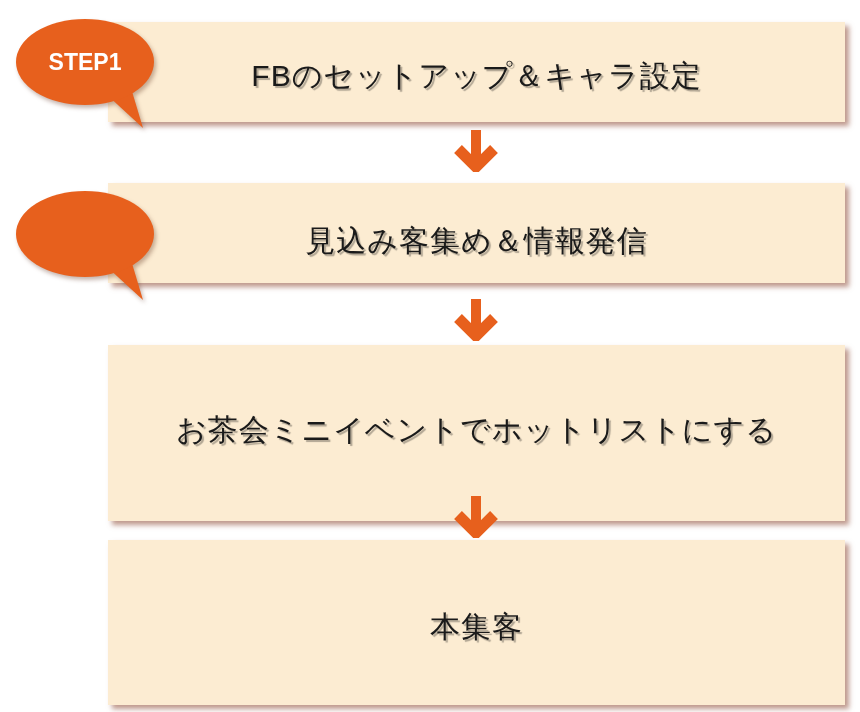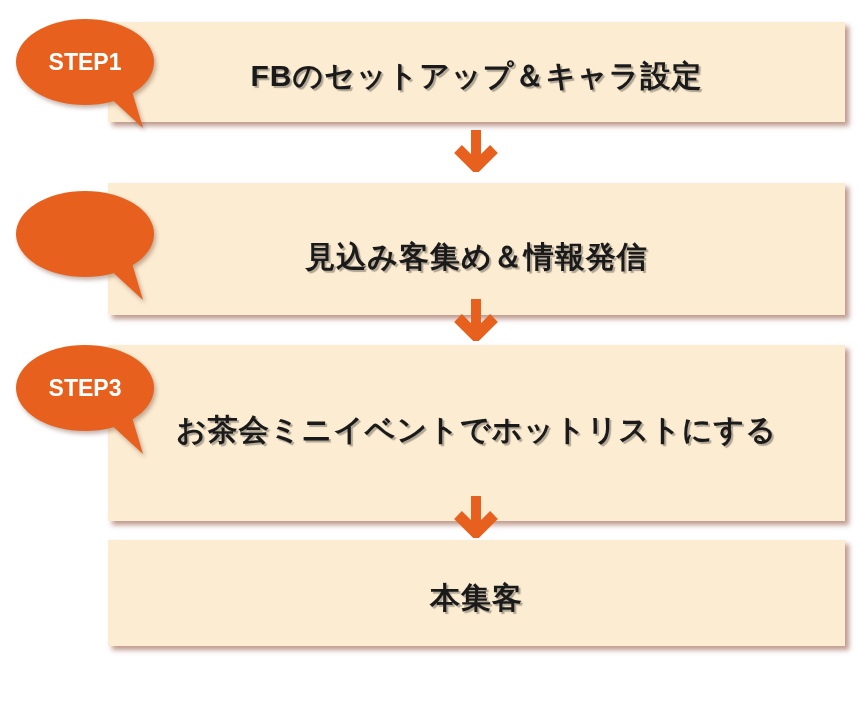--- a/index.html
+++ b/index.html
@@ -23,27 +23,27 @@
     width: 737px;
     background: var(--box-fill, #fcecd2);
     box-shadow: 4px 4px 5px var(--box-shadow, rgba(139,69,47,0.55));
     display: flex;
     align-items: center;
     justify-content: center;
     box-sizing: border-box;
     padding-bottom: 16px;
   }
   .box-1 { top: 22px;  height: 100px; padding-bottom: 12px; }
-  .box-2 { top: 183px; height: 132px; padding-bottom: 4px;  }
+  .box-2 { top: 183px; height: 100px; padding-bottom: 4px;  }
   .box-3 { top: 345px; height: 176px; padding-bottom: 26px; }
-  .box-4 { top: 540px; height: 106px; padding-bottom: 10px; }
+  .box-4 { top: 540px; height: 165px; padding-bottom: 10px; }
   .box-text {
     color: var(--text, #1a1a1a);
     font-size: 30px;
-    font-weight: bold;
+    font-weight: normal;
     letter-spacing: 1px;
     text-shadow: 2px 2px 1px rgba(0,0,0,0.30);
     white-space: nowrap;
     margin-top: 20px;
   }
   .bubble {
     position: absolute;
     left: 14px;
     width: 160px;
     height: 125px;
@@ -117,27 +117,20 @@
   <div class="arrow arrow-2">
     <svg width="44" height="42" viewBox="0 0 44 42">
       <path d="M22 0 V30" fill="none" stroke-width="10" stroke="#e7601d"></path>
       <path d="M4 19 L22 37 L40 19" fill="none" stroke-width="11" stroke-linejoin="miter" stroke="#e7601d"></path>
     </svg>
   </div>
 
   <div class="step-box box-3">
     <span class="box-text">お茶会ミニイベントでホットリストにする</span>
   </div>
-  <div class="bubble bubble-3">
-    <svg width="160" height="125" viewBox="0 0 160 125">
-      <polygon points="92,78 129,112 117,72" fill="#e7601d"></polygon>
-      <ellipse cx="71" cy="46" rx="69" ry="43" fill="#e7601d"></ellipse>
-    </svg>
-    <span class="bubble-label">STEP3</span>
-  </div>
 
   <div class="arrow arrow-3">
     <svg width="44" height="42" viewBox="0 0 44 42">
       <path d="M22 0 V30" fill="none" stroke-width="10" stroke="#e7601d"></path>
       <path d="M4 19 L22 37 L40 19" fill="none" stroke-width="11" stroke-linejoin="miter" stroke="#e7601d"></path>
     </svg>
   </div>
 
   <div class="step-box box-4">
     <span class="box-text">本集客</span>

